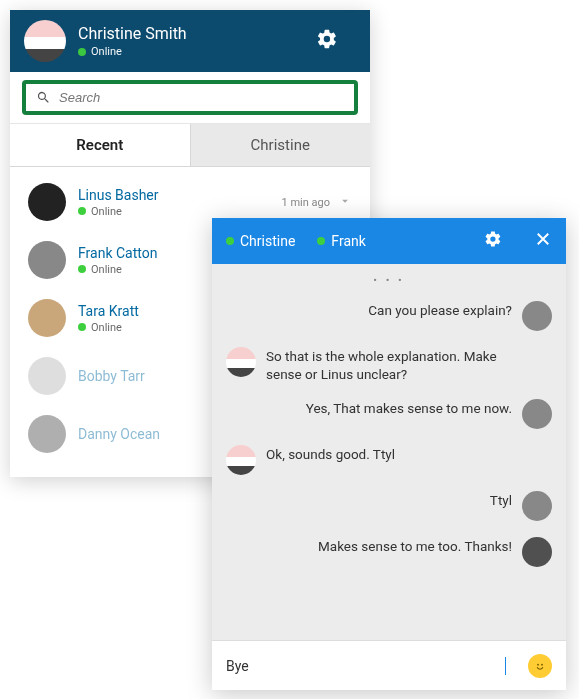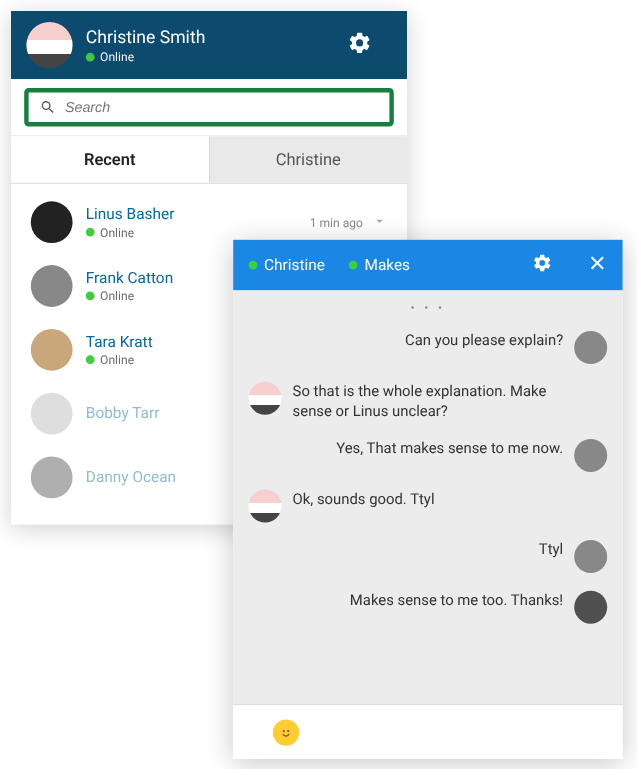--- a/index.html
+++ b/index.html
@@ -249,21 +249,21 @@
 
 <div class="chat-window">
 
   <div class="cw-header">
     <div class="cw-part">
       <span class="dot"></span>
       <span>Christine</span>
     </div>
     <div class="cw-part">
       <span class="dot"></span>
-      <span>Makes</span>
+      <span>Frank</span>
     </div>
     <div class="cw-icons">
       <span>
         <svg class="gear-svg" style="width:18px;height:18px" viewBox="0 0 24 24">
           <path d="M19.4 13a7.5 7.5 0 0 0 .06-1 7.5 7.5 0 0 0-.06-1l2.11-1.65a.5.5 0 0 0 .12-.64l-2-3.46a.5.5 0 0 0-.6-.22l-2.49 1a7.3 7.3 0 0 0-1.73-1l-.38-2.65A.5.5 0 0 0 13.9 2h-4a.5.5 0 0 0-.49.42L9 5.07a7.3 7.3 0 0 0-1.73 1l-2.49-1a.5.5 0 0 0-.6.22l-2 3.46a.5.5 0 0 0 .12.64L4.44 11a7.5 7.5 0 0 0-.06 1 7.5 7.5 0 0 0 .06 1l-2.14 1.65a.5.5 0 0 0-.12.64l2 3.46a.5.5 0 0 0 .6.22l2.49-1a7.3 7.3 0 0 0 1.73 1l.38 2.65a.5.5 0 0 0 .49.42h4a.5.5 0 0 0 .49-.42l.38-2.65a7.3 7.3 0 0 0 1.73-1l2.49 1a.5.5 0 0 0 .6-.22l2-3.46a.5.5 0 0 0-.12-.64ZM11.9 15.5A3.5 3.5 0 1 1 15.4 12 3.5 3.5 0 0 1 11.9 15.5Z"></path>
         </svg>
       </span>
       <span>
         <span class="cw-min"></span>
       </span>
@@ -303,20 +303,24 @@
       <div class="m-avatar av2"></div>
     </div>
 
     <div class="msg-row right">
       <div class="m-text">Makes sense to me too. Thanks!</div>
       <div class="m-avatar av5"></div>
     </div>
   </div>
 
   <div class="cw-input">
+    <span style="display:flex;align-items:center;flex:1">
+      <span class="cw-field" contenteditable="true" style="">Bye</span>
+      <span class="cw-caret-line"></span>
+    </span>
     <span style="margin-left:10px">
       <svg class="cw-attach" viewBox="0 0 24 24">
         <path d="M21 11.5l-8.5 8.5a5 5 0 0 1-7.07-7.07l9.19-9.19a3.5 3.5 0 0 1 4.95 4.95l-9.19 9.19a2 2 0 0 1-2.83-2.83L15 7.5" stroke-linecap="round"></path>
       </svg>
     </span>
     <span class="cw-emoji">
       <svg class="cw-emoji-face" viewBox="0 0 24 24">
         <circle cx="9" cy="10" r="1.4" fill="#7a5b00"></circle>
         <circle cx="15" cy="10" r="1.4" fill="#7a5b00"></circle>
         <path d="M8 14.5c1 1.5 2.5 2.3 4 2.3s3-.8 4-2.3" stroke="#7a5b00" stroke-width="1.6" fill="none" stroke-linecap="round"></path>

